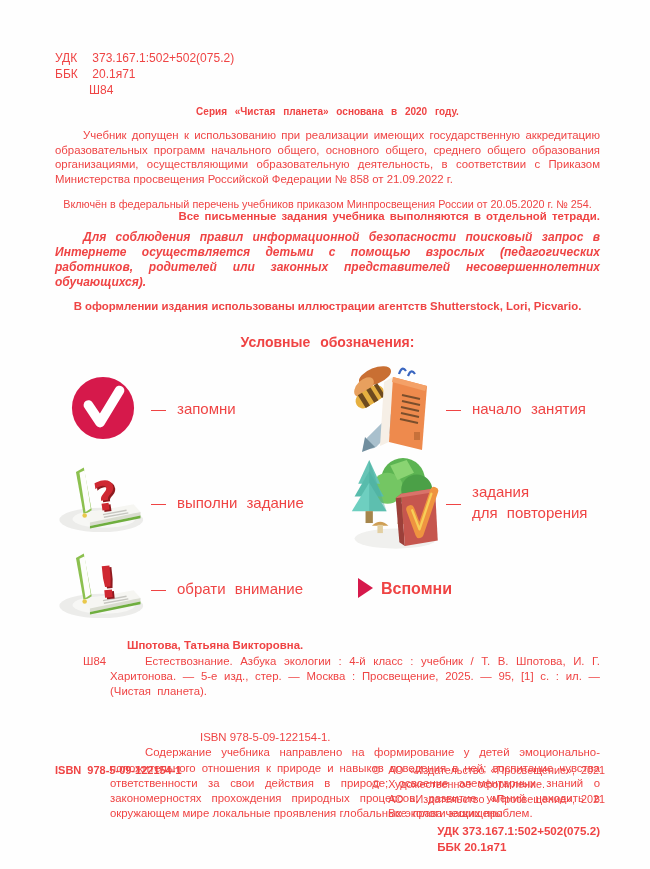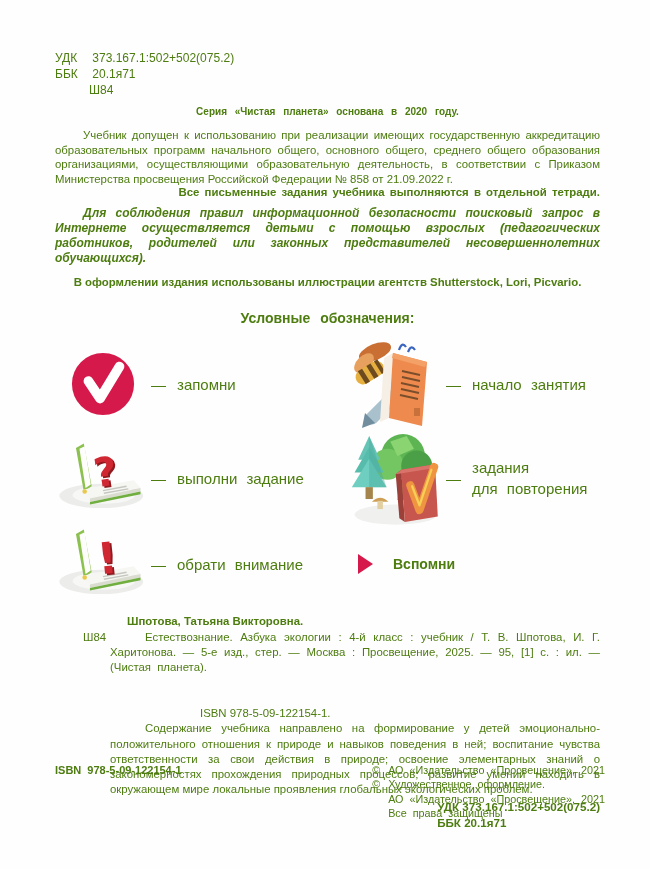--- a/index.html
+++ b/index.html
@@ -1,19 +1,19 @@
 <!DOCTYPE html>
 <html lang="ru"><head>
 <meta charset="utf-8">
 <style>
   html,body { margin:0; padding:0; background:#ffffff; }
   .page {
     position:relative; width:650px; height:869px; box-sizing:border-box;
     background:#fefefe; overflow:hidden;
-    font-family:"Liberation Sans", sans-serif; color:#4d7c0f;
+    font-family:"Liberation Sans", sans-serif; color:#ef4444;
     padding:50px 50px 0 55px;
   }
   
   .codes { font-size:12px; line-height:16px; }
   .codes .row { white-space:nowrap; }
   .codes .lab { display:inline-block; width:34px; }
   .codes .sign { padding-left:34px; }
 
   .series { margin-top:8px; font-size:10px; font-weight:bold; text-align:center; word-spacing:5px; }
 
@@ -28,21 +28,21 @@
 
   .legend { margin-top:10px; display:grid; grid-template-columns:295px 1fr; grid-auto-rows:auto; }
   .legend-item { display:flex; align-items:center; }
   .legend-item .iconbox { width:96px; flex:0 0 96px; display:flex; justify-content:center; align-items:center; }
   .legend-item .dash { width:26px; flex:0 0 26px; text-align:left; font-size:15px; }
   .legend-item .lbl { font-size:15px; word-spacing:5px; white-space:pre-line; line-height:21px; }
   .r1 { height:96px; }
   .r2 { height:92px; }
   .r3 { height:80px; }
   .vspomni { padding-left:8px; }
-  .vspomni .lbl { font-weight:bold; font-size:14px; margin-left:20px; word-spacing:0; }
+  .vspomni .lbl { font-weight:bold; font-size:16px; margin-left:8px; word-spacing:0; }
 
   
   .biblio { margin-top:10px; font-size:11.4px; line-height:15.2px; }
   .biblio .author { font-weight:bold; padding-left:72px; }
   .record-wrap { position:relative; padding-left:55px; }
   .record-wrap .sign { position:absolute; left:28px; top:0; }
   .record { text-align:justify; text-indent:35px; word-spacing:3px; }
   .isbn-line { padding-left:90px;margin-top:31px; }
   .annotation { padding-left:55px; text-align:justify; text-indent:35px; margin-top:0; }
   .udkbbk { text-align:right; margin-top:2px; }
@@ -67,20 +67,21 @@
     <div class="row">
       <span class="lab">ББК</span>
       <span>20.1я71</span>
     </div>
     <div class="row sign">Ш84</div>
   </div>
 
   <div class="series">Серия «Чистая планета» основана в 2020 году.</div>
 
   <p class="para">Учебник допущен к использованию при реализации имеющих государственную аккредитацию образовательных программ начального общего, основного общего, среднего общего образования организациями, осуществляющими образовательную деятельность, в соответствии с Приказом Министерства просвещения Российской Федерации № 858 от 21.09.2022 г.</p>
+  <p class="center-note">Включён в федеральный перечень учебников приказом Минпросвещения России от 20.05.2020 г. № 254.</p>
   <p class="bi-center">Все письменные задания учебника выполняются в отдельной тетради.</p>
   <p class="bi-just">Для соблюдения правил информационной безопасности поисковый запрос в Интернете осуществляется детьми с помощью взрослых (педагогических работников, родителей или законных представителей несовершеннолетних обучающихся).</p>
   <p class="b-center">В оформлении издания использованы иллюстрации агентств Shutterstock, Lori, Picvario.</p>
 
   <div class="legend-heading">Условные обозначения:</div>
 
   <div class="legend">
 
     <div class="legend-item r1">
       <span class="iconbox">

